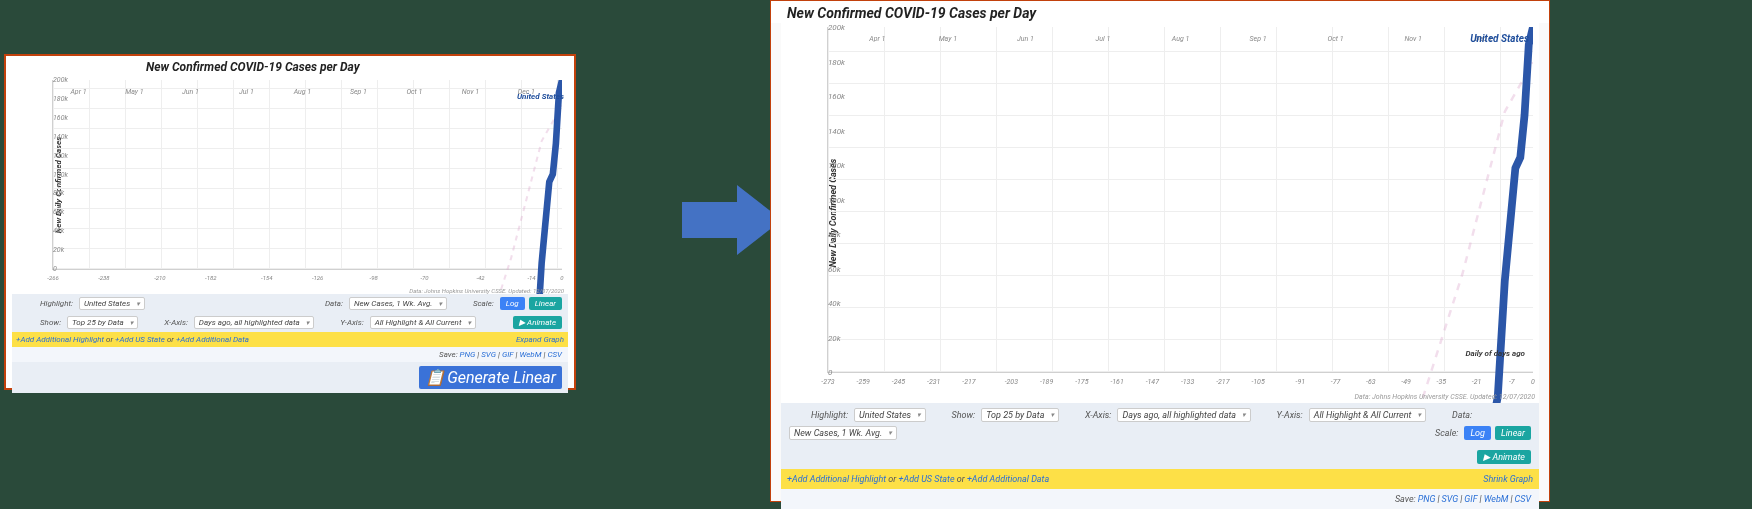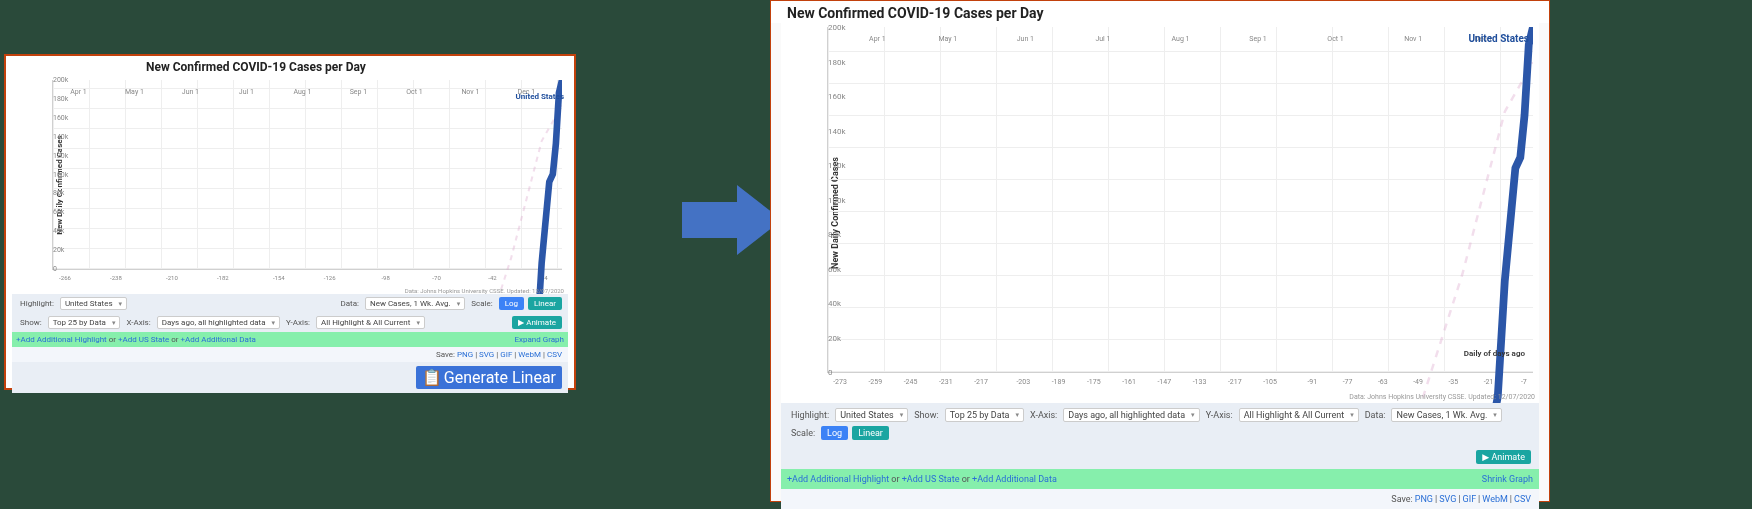--- a/index.html
+++ b/index.html
@@ -9,20 +9,21 @@
     width: 1752px;
     height: 509px;
     position: relative;
     overflow: hidden;
   }
 
   .panel {
     position: absolute;
     background: #fff;
     border: 2px solid #c2410c;
+    font-style: italic;
   }
   .panel-left { left: 4px; top: 54px; width: 572px; height: 336px; }
   .panel-right { left: 770px; top: 0; width: 780px; height: 502px; border-width: 1px; background: #fafafa; }
 
   .arrow {
     position: absolute;
     left: 682px; top: 180px;
     width: 100px; height: 80px;
   }
 
@@ -64,52 +65,52 @@
       repeating-linear-gradient(to top, #eee 0 1px, transparent 1px 20px),
       repeating-linear-gradient(to right, #eee 0 1px, transparent 1px 36px);
   }
   .panel-right .grid { left: 46px; bottom: 30px; background-image:
       repeating-linear-gradient(to top, #eee 0 1px, transparent 1px 32px),
       repeating-linear-gradient(to right, #eee 0 1px, transparent 1px 56px); }
 
   .ytick { position: absolute; left: 0; font-size: 7px; color:#888; transform: translateY(50%); }
   .panel-right .ytick { font-size: 8px; }
   .mtick { position: absolute; top: 8px; font-size: 7px; color:#888; transform: translateX(-50%); }
-  .xtick { position: absolute; bottom: -12px; font-size: 6px; color:#888; transform: translateX(-50%); margin-left: 12px; }
+  .xtick { position: absolute; bottom: -12px; font-size: 6px; color:#888; transform: translateX(-50%); }
   .panel-right .xtick { font-size: 7px; bottom:-14px; }
 
   svg.lines { position:absolute; inset:0; }
 
   .hl-label {
     position: absolute;
     right: -2px; top: 12px;
     font-size: 8px; font-weight: 700; color: #1f4e9c;
     background: transparent;
   }
   .panel-right .hl-label { font-size: 10px; right: 4px; top: 6px; }
 
   .credit { position:absolute; right:4px; bottom:0; font-size:6px; color:#999; }
   .panel-right .credit { font-size:7px; bottom:2px; }
 
   
   .controls { background:#e9eef5; padding:3px 6px; font-size:8px; display:flex; gap:4px; align-items:center; margin:0 6px; flex-wrap:wrap; }
   .panel-right .controls { font-size:9px; padding:5px 8px; margin:0 10px; }
-  .controls .lbl { color:#555; padding:2px 2px; }
+  .controls .lbl { color:#555; padding:2px 2px;margin-left:20px; }
   .sel {
     display:inline-flex; align-items:center; gap:2px;
     background:#fff; border:1px solid #ccc; color:#444;
     padding:1px 4px; border-radius:2px; cursor:pointer;
   }
   .sel::after { content:"▾"; font-size:7px; color:#888; margin-left:4px; }
   .btn { display:inline-flex; align-items:center; gap:2px; padding:2px 6px; border-radius:2px; cursor:pointer; color:#fff; }
   .btn-teal-dark { background:#3b82f6; }
   .btn-teal { background:#1aa5a1; }
   .btn-blue { background:#3a72d8; color:#fff; }
 
-  .linkrow { background:#86efac; margin:0 6px; padding:3px 4px; font-size:8px; display:flex; justify-content:space-between; color:#555; }
+  .linkrow { background:#fde047; margin:0 6px; padding:3px 4px; font-size:8px; display:flex; justify-content:space-between; color:#555; }
   .panel-right .linkrow { font-size:9px; margin:0 10px; padding:5px 6px; }
   .linkrow a { color:#2a6fd6; text-decoration:none; cursor:pointer; }
 
   .saverow { background:#f3f6fb; margin:0 6px; padding:3px 6px; font-size:8px; display:flex; justify-content:flex-end; gap:2px; color:#555; align-items:center; }
   .panel-right .saverow { font-size:9px; margin:0 10px; padding:5px 8px; }
   .saverow a { color:#2a6fd6; text-decoration:none; cursor:pointer; }
 
   .reportrow { background:#e9eef5; margin:0 6px; padding:4px 6px; display:flex; justify-content:flex-end; }
 
   .spacer { flex:1 1 auto; }

